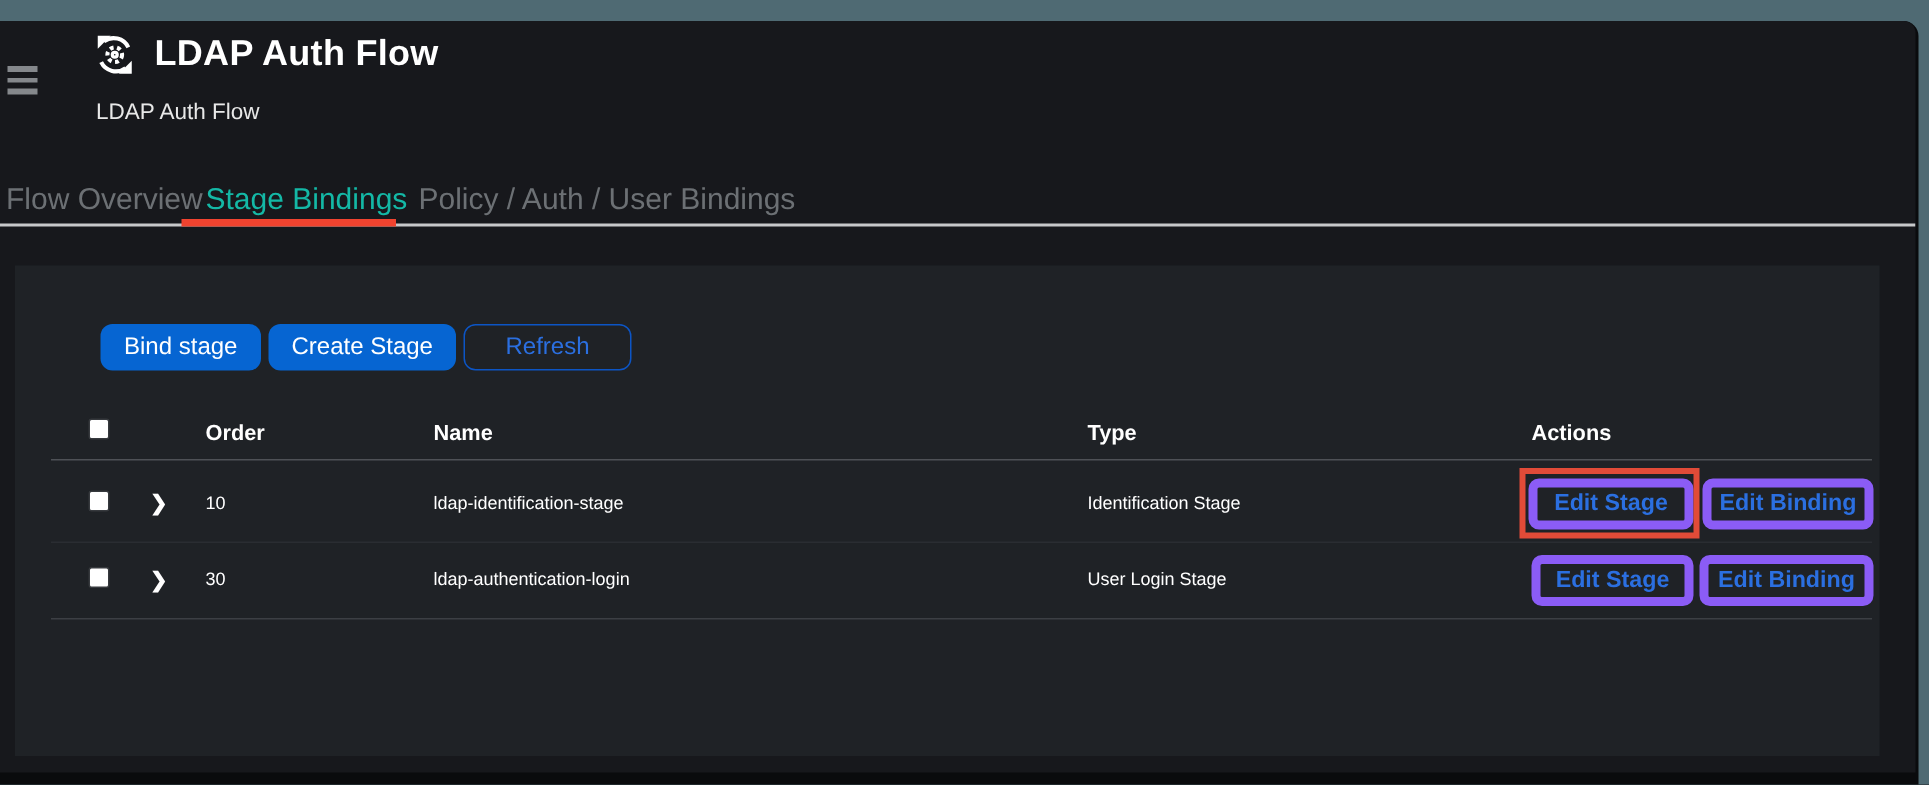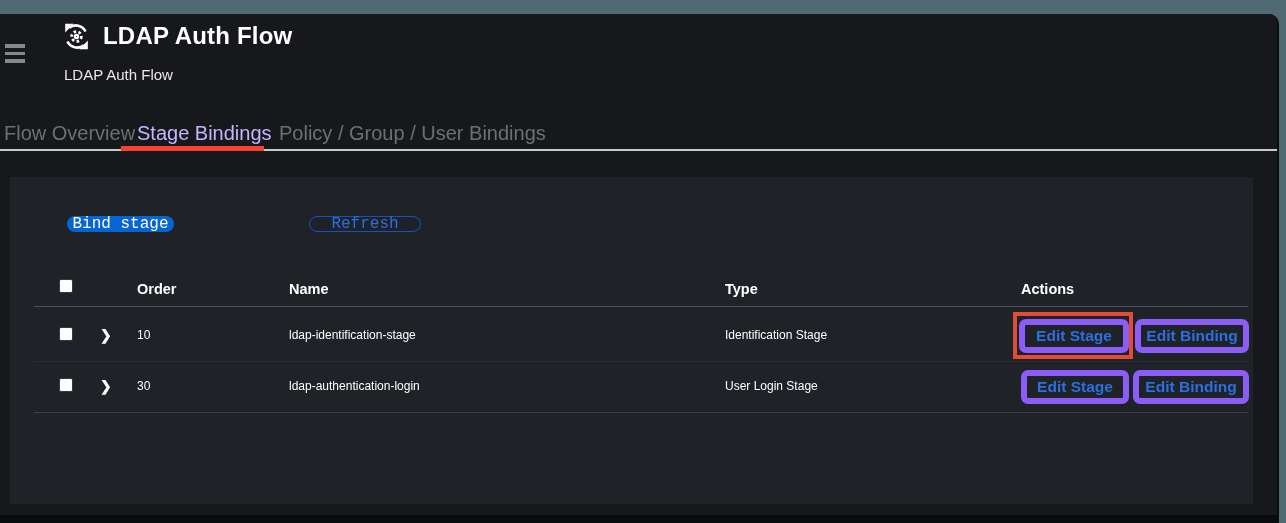--- a/index.html
+++ b/index.html
@@ -33,34 +33,34 @@
     font-size:15px; color:#e8e8e8;
   }
   
   .tabbar {
     position:absolute; left:0; top:100px; width:1277px; height:37px;
     border-bottom:2px solid #c7c8ca;
   }
   .tab {
     position:absolute; top:8px; font-size:20px; color:#6c7074; cursor:pointer; white-space:nowrap;
   }
-  .tab.active { color:#c4b5fd;text-align:right; }
+  .tab.active { color:#14b8a6;text-align:right; }
   .tab-underline {
     position:absolute; left:121px; top:32px; width:143px; height:5px;
     background: var(--accent_red); z-index:2;
   }
   
   .card {
     position:absolute; left:10px; top:163px; width:1243px; height:327px;
     background:#1f2226;
   }
   
   .btn {
-    position:absolute; height:16px; border-radius:8px; font-size:16px;
-    font-family:Liberation Mono, monospace;
+    position:absolute; height:31px; border-radius:8px; font-size:16px;
+    font-family:Liberation Sans, sans-serif;
     display:flex; align-items:center; justify-content:center;
     cursor:pointer; border:none;
   }
   .btn-primary { background: var(--primary_blue); color:#ffffff; }
   .btn-outline {
     background:transparent; color: var(--action_blue);
     border:1.5px solid #0c55c5;
   }
   .btn-disabled { background: var(--delete_gray); color:#71757a; cursor:default; }
   #btn-bind    { left:67px;  top:202px; width:107px; }
@@ -118,27 +118,28 @@
         <polygon points="28.5,30 19,30 28.5,20.5" fill="#ffffff"></polygon>
       </svg>
     </div>
 
     <div class="page-title">LDAP Auth Flow</div>
     <div class="page-subtitle">LDAP Auth Flow</div>
 
     <div class="tabbar">
       <div class="tab" style="left:4px">Flow Overview</div>
       <div class="tab active" style="left:137px">Stage Bindings</div>
-      <div class="tab" style="left:279px">Policy / Group / User Bindings</div>
+      <div class="tab" style="left:279px">Policy / Auth / User Bindings</div>
       <div class="tab-underline"></div>
     </div>
 
     <div class="card"></div>
 
     <button id="btn-bind" class="btn btn-primary">Bind stage</button>
+    <button id="btn-create" class="btn btn-primary">Create Stage</button>
     <button id="btn-refresh" class="btn btn-outline">Refresh</button>
 
     <div class="checkbox" style="left:59px; top:265px;"></div>
     <div class="th" style="left:137px">Order</div>
     <div class="th" style="left:289px">Name</div>
     <div class="th" style="left:725px">Type</div>
     <div class="th" style="left:1021px">Actions</div>
     <div class="hline" style="top:292px; background:#4e5156;"></div>
 
     <div>

